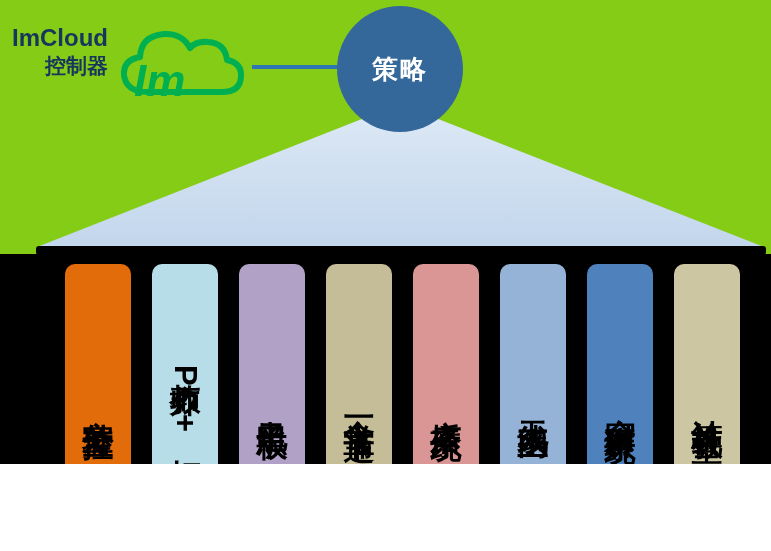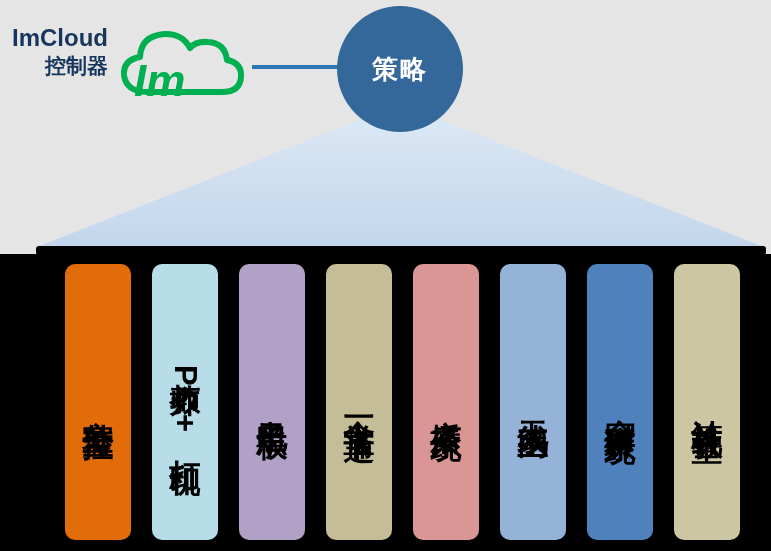--- a/index.html
+++ b/index.html
@@ -4,22 +4,22 @@
 <style>
   html, body {
     margin: 0;
     padding: 0;
     background: #ffffff;
     font-family: "Liberation Sans", sans-serif;
   }
   .canvas {
     position: relative;
     width: 771px;
-    height: 551px;
-    background: #e5e5e5;
+    height: 464px;
+    background: #84cc16;
     overflow: hidden;
   }
 
   
   .controller-label {
     position: absolute;
     left: 12px;
     top: 24px;
     color: #17365D;
     font-weight: bold;

